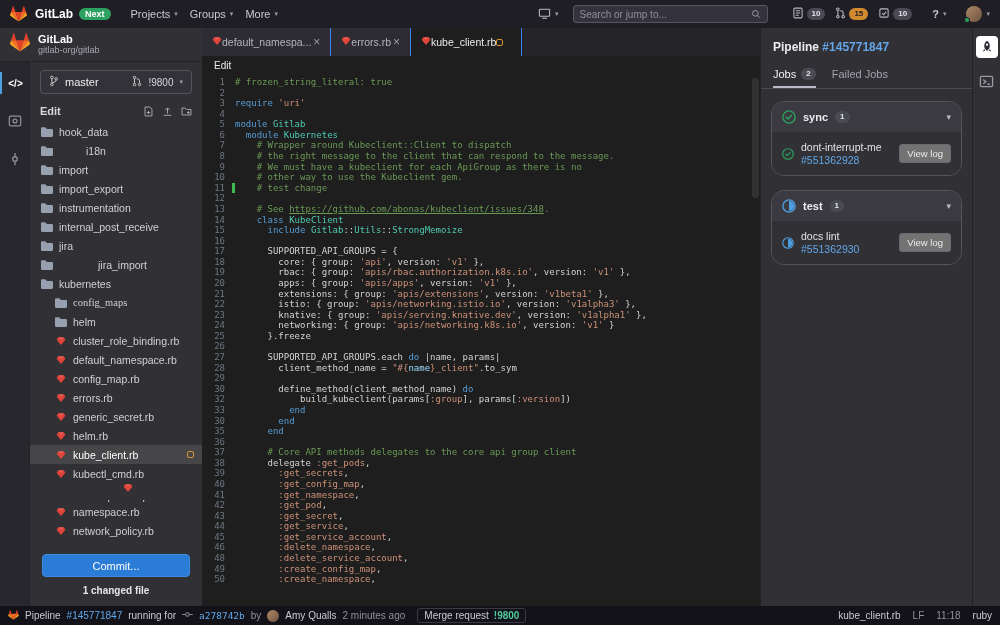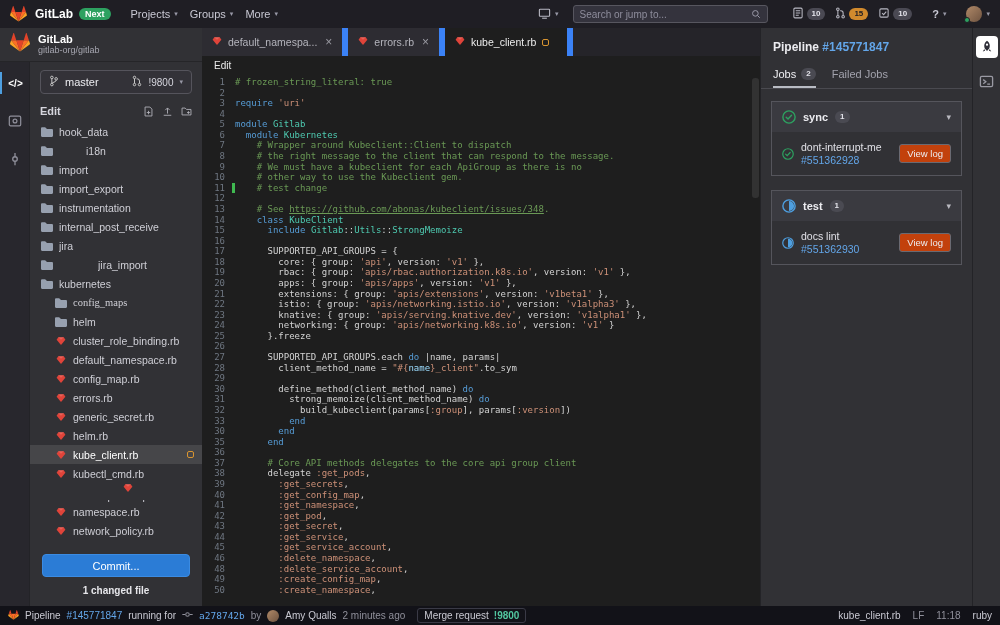--- a/index.html
+++ b/index.html
@@ -54,21 +54,21 @@
   .tree-label{flex:1;overflow:hidden;text-overflow:ellipsis}
   .mod-box{width:7px;height:7px;border:1.5px solid #d99530;border-radius:2px;flex:none;margin-right:8px}
   .side-footer{padding:8px 12px 10px}
   .commit-btn{width:100%;height:23px;background:#2b7cd6;border:1px solid #3b8be2;border-radius:4px;color:#fff;
     font-size:11px;cursor:pointer;font-family:"Liberation Sans",sans-serif}
   .changed{margin-top:8px;text-align:center;font-size:10px;font-weight:bold;color:#e6e6ea}
 
   
   .editor-col{flex:1;display:flex;flex-direction:column;min-width:0;background:#1e1e1e}
   .tabbar{flex:0 0 28px;background:#252429;display:flex;align-items:stretch}
-  .tab{display:flex;align-items:center;gap:6px;padding:0 10px;background:#2d2c32;border-right:6px solid #3b82f6;
+  .tab{display:flex;align-items:center;gap:0;padding:0 10px;background:#2d2c32;border-right:1px solid #3b82f6;
     font-size:10.5px;color:#b4b4bc;cursor:pointer;white-space:nowrap}
   .tab.active{background:#1e1e1e;color:#ececec}
   .tab-close{color:#9a9aa2;font-size:12px;margin-left:2px;cursor:pointer}
   .mode-row{flex:0 0 18px;background:#1e1e1e;display:flex;align-items:center;padding:0 12px}
   .mode-label{font-size:10px;color:#ececec}
   .editor{flex:1;position:relative;overflow:hidden;padding-top:3px;
     font-family:"DejaVu Sans Mono",monospace;font-size:9px}
   .cline{display:flex;height:10.58px;line-height:10.58px}
   .ln{width:30px;flex:none;text-align:right;padding-right:7px;color:#6e7681}
   .mk{width:3px;flex:none}
@@ -81,30 +81,30 @@
 
   
   .right-panel{width:212px;background:#313135;border-left:1px solid #232327;display:flex;flex-direction:column}
   .rp-header{padding:12px 12px 8px;font-size:12px;color:#ececf0;font-weight:bold}
   .rp-header a{color:#63a6e9;text-decoration:none;font-weight:bold}
   .rp-tabs{display:flex;border-bottom:1px solid #4a4a50;padding:0 12px;gap:16px}
   .rp-tab{display:flex;align-items:center;gap:5px;font-size:11px;color:#a2a2ac;padding:6px 0;cursor:pointer;border-bottom:2px solid transparent}
   .rp-tab.active{color:#f0f0f4;border-bottom:2px solid #b9bcc4}
   .count-pill{background:#4a4a52;color:#e3e3ea;font-size:8px;padding:0 5px;border-radius:7px;line-height:12px;font-weight:bold}
   .stages{padding:12px 10px;display:flex;flex-direction:column;gap:14px;overflow:hidden}
-  .stage-card{border:1px solid #55555c;border-radius:0;overflow:hidden}
+  .stage-card{border:1px solid #55555c;border-radius:13px;overflow:hidden}
   .stage-head{height:30px;background:#3a3a40;display:flex;align-items:center;gap:7px;padding:0 10px;cursor:pointer}
   .stage-name{font-size:11px;font-weight:bold;color:#ececf0}
   .chev{margin-left:auto;color:#b9b9c0;font-size:9px}
   .st-icon{display:inline-flex;flex:none}
   .job-row{display:flex;align-items:center;gap:7px;padding:9px 10px;background:#313135}
   .job-info{flex:1;display:flex;flex-wrap:wrap;column-gap:5px;row-gap:1px;min-width:0}
   .job-name{font-size:10.5px;color:#e0e0e6}
   .job-id{font-size:10.5px;color:#63a6e9;text-decoration:none;cursor:pointer}
-  .viewlog{flex:none;background:#c2410c;border:1px solid #6a6a72;border-radius:3px;color:#ececf0;font-size:9.5px;
+  .viewlog{flex:none;background:#737373;border:1px solid #6a6a72;border-radius:3px;color:#ececf0;font-size:9.5px;
     padding:3px 7px;cursor:pointer;font-family:"Liberation Sans",sans-serif}
 
   
   .right-activity{width:28px;background:#313135;border-left:1px solid #232327;display:flex;flex-direction:column;align-items:center;padding-top:8px;gap:12px}
   .ra-icon{width:22px;height:22px;border-radius:4px;display:flex;align-items:center;justify-content:center;cursor:pointer}
   .ra-icon.active{background:#fff}
 
   
   .statusbar{flex:0 0 19px;background:#121218;display:flex;align-items:center;padding:0 8px;gap:6px;font-size:10px;color:#c9c9d2}
   .statusbar a{text-decoration:none;cursor:pointer}
@@ -661,25 +661,20 @@
           </div>
           <div class="cline">
             <span class="ln">29</span>
             <span class="mk"></span>
             <span class="ct"></span>
           </div>
           <div class="cline">
             <span class="ln">30</span>
             <span class="mk"></span>
             <span class="ct"><span class="td">        define_method(client_method_name) </span><span class="tk">do</span></span>
-          </div>
-          <div class="cline">
-            <span class="ln">31</span>
-            <span class="mk"></span>
-            <span class="ct"><span class="td">          strong_memoize(client_method_name) </span><span class="tk">do</span></span>
           </div>
           <div class="cline">
             <span class="ln">32</span>
             <span class="mk"></span>
             <span class="ct"><span class="td">            build_kubeclient(params[</span><span class="ty">:group</span><span class="td">], params[</span><span class="ty">:version</span><span class="td">])</span></span>
           </div>
           <div class="cline">
             <span class="ln">33</span>
             <span class="mk"></span>
             <span class="ct"><span class="td">          </span><span class="tk">end</span></span>

